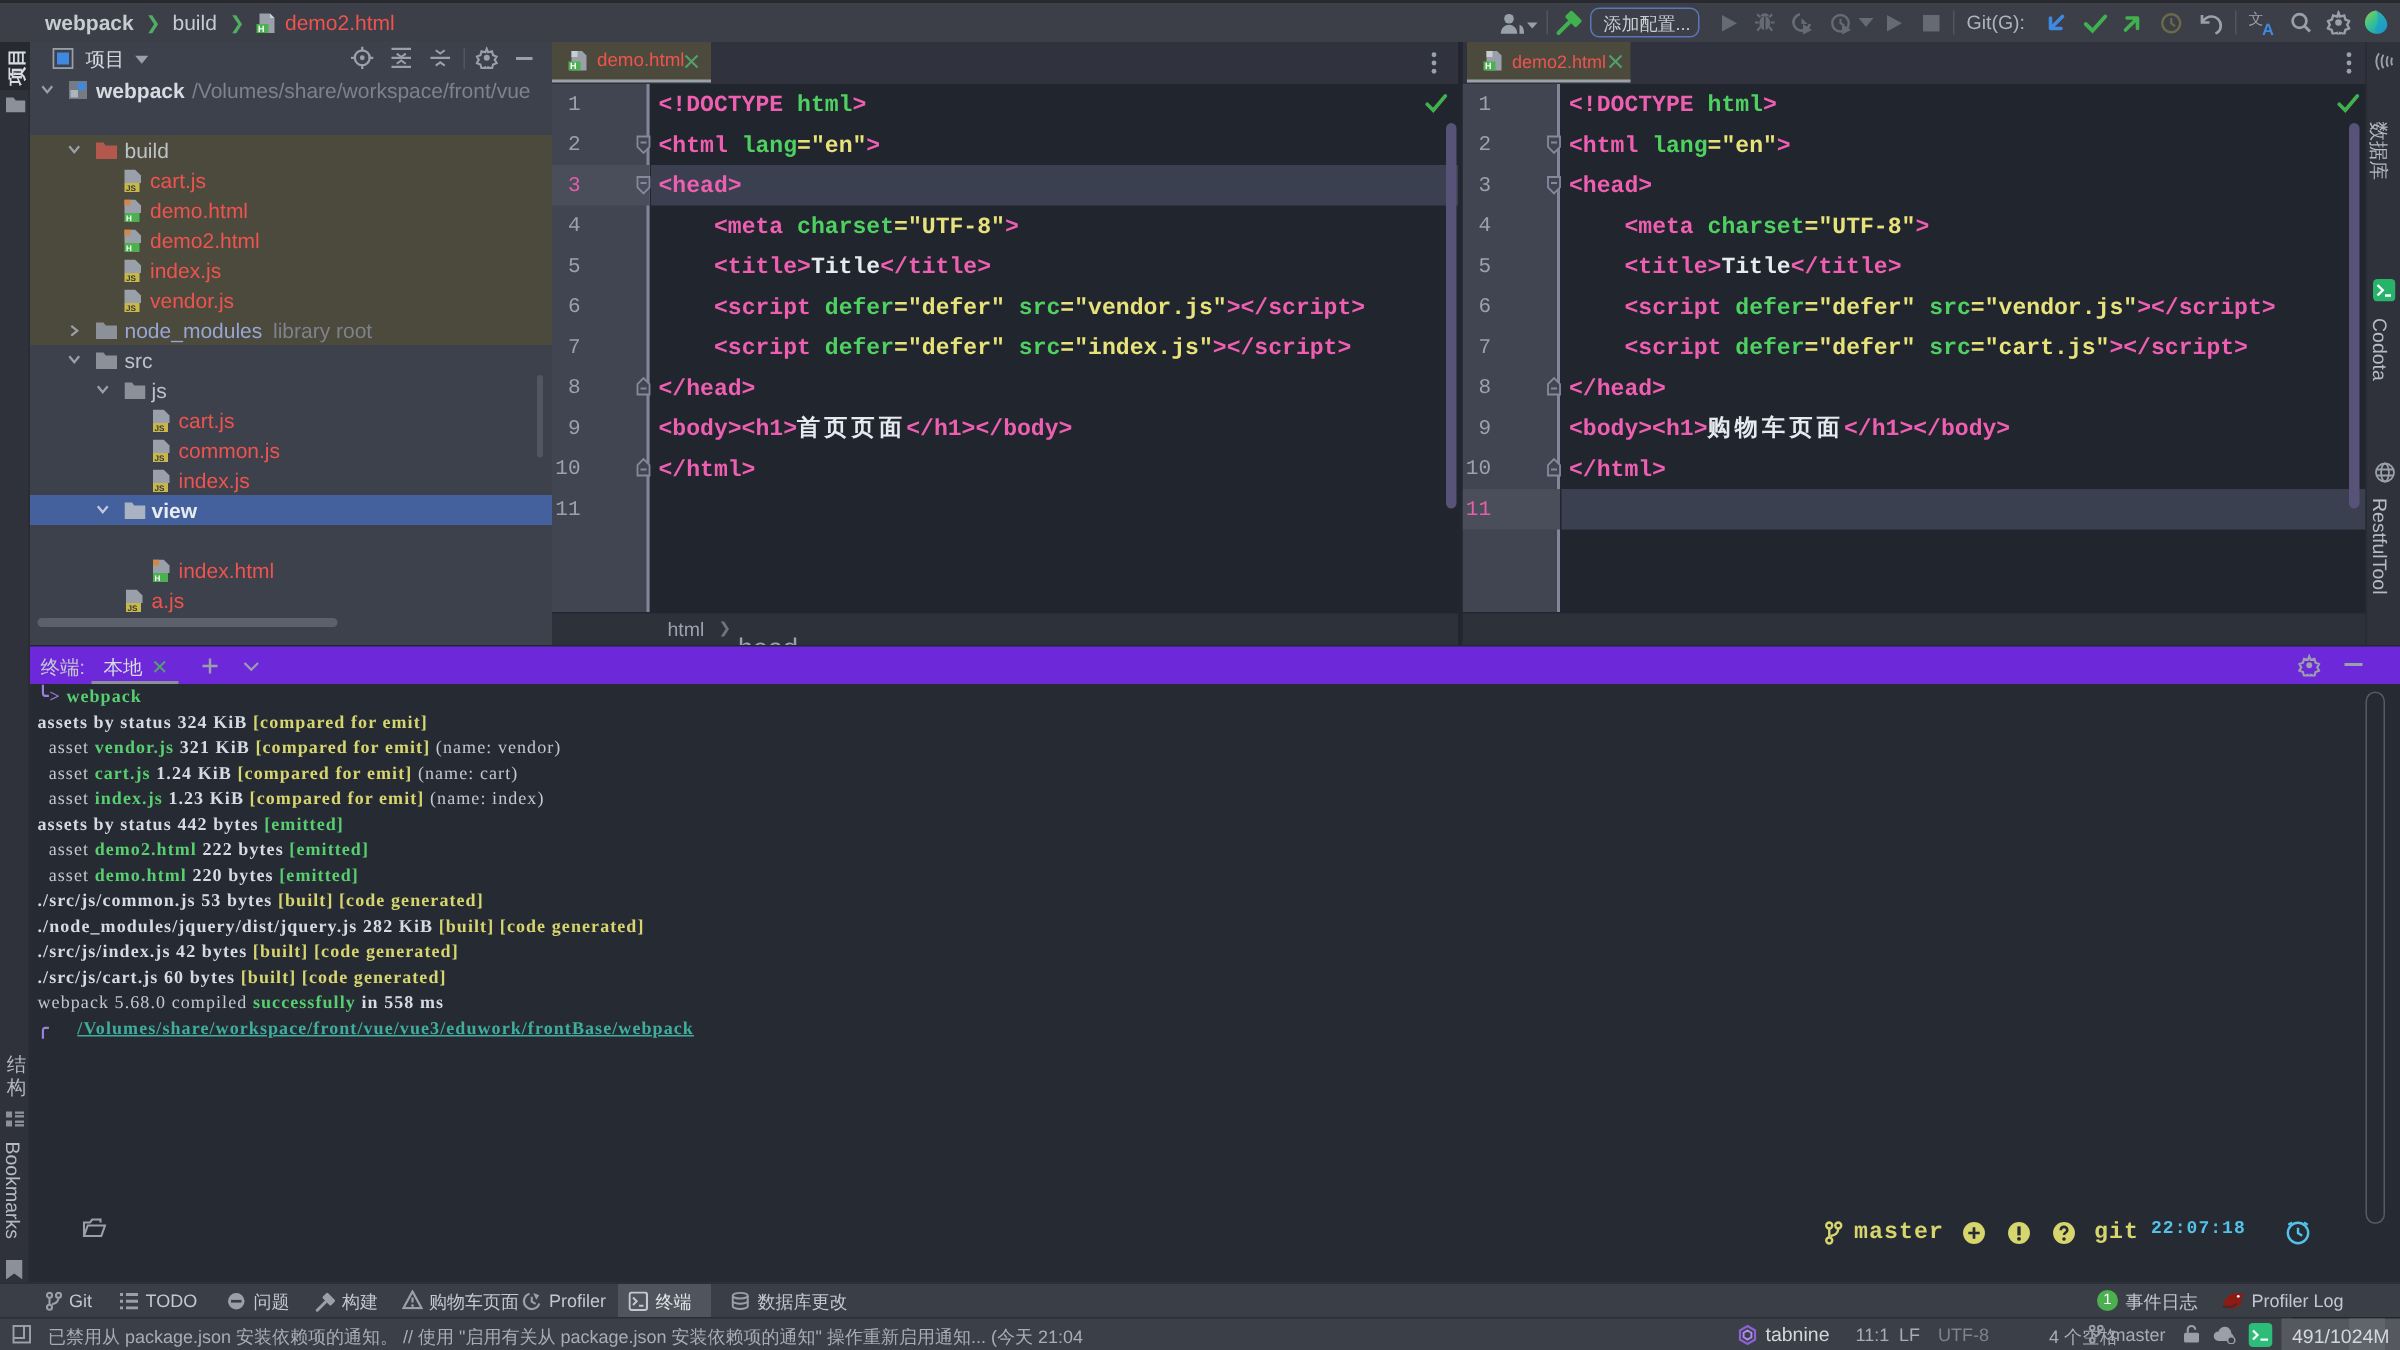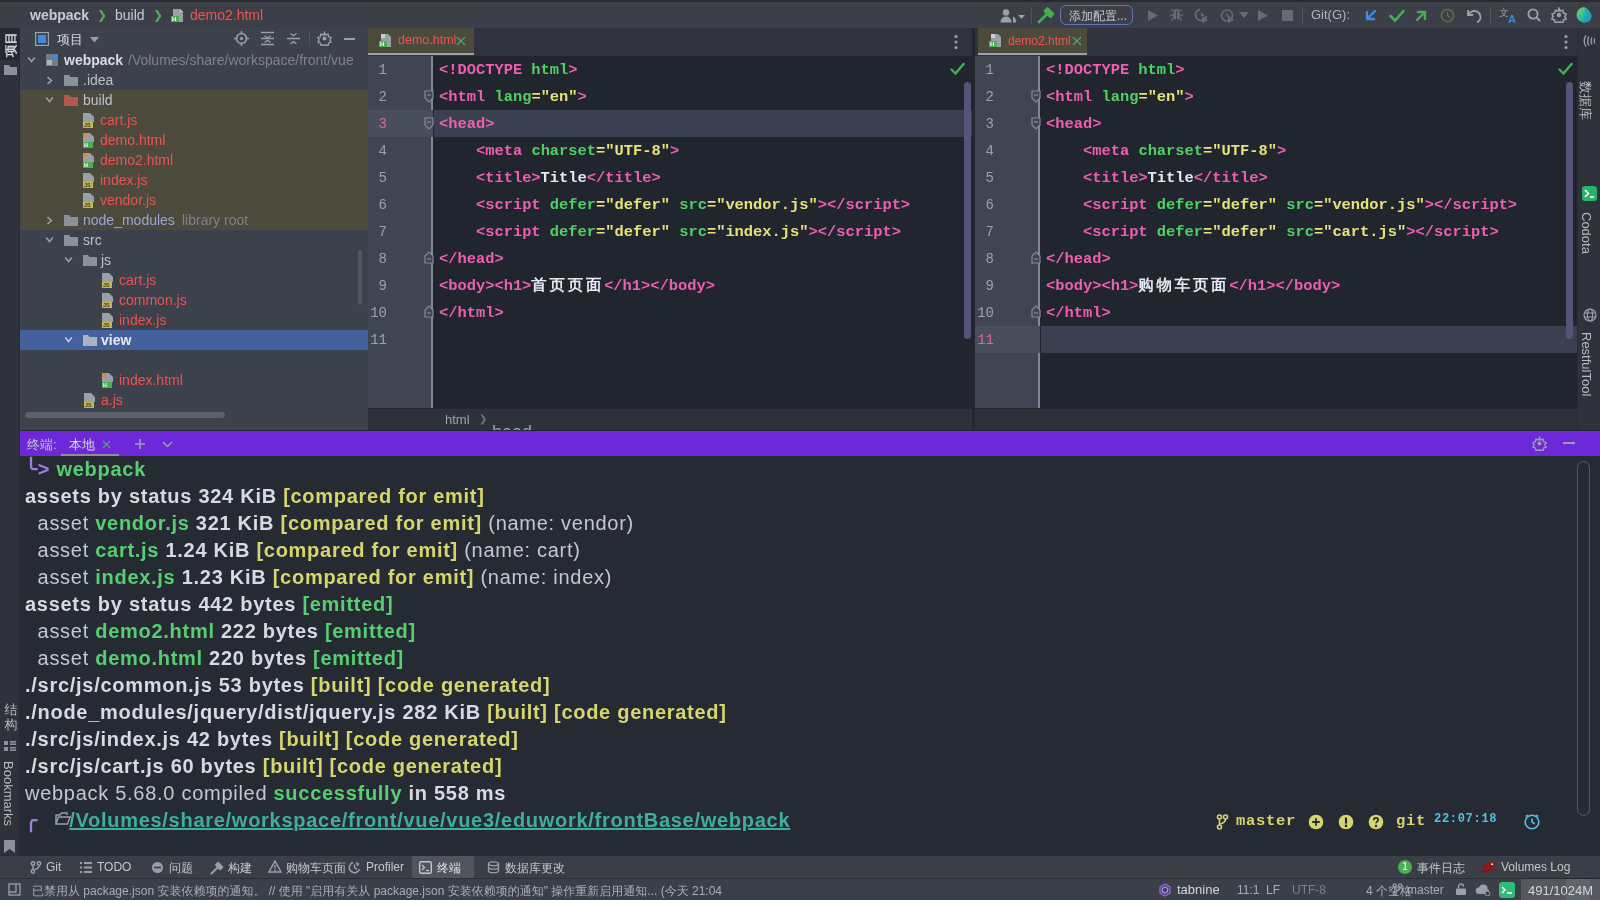--- a/index.html
+++ b/index.html
@@ -29,21 +29,21 @@
 #statusbar{left:0;top:878px;width:1528px;height:22px;background:#3b3f47;border-top:1px solid #2b2e35}
 
 .tt{position:absolute;top:5px;font-size:13px;color:#c7ccd3}
 .chev{position:absolute;top:5px;color:#4fae63;font-size:12px}
 
 .codelines{position:absolute;font-family:"Liberation Mono",monospace;font-size:15.4px;font-weight:700;line-height:27px;white-space:pre;color:#e6e9f0}
 .gnums{position:absolute;font-family:"Liberation Mono",monospace;font-size:14px;line-height:27px;color:#9ba1af;text-align:right;width:22px}
 .tag{color:#ee5fb1}.attr{color:#4fd162}.str{color:#e8e27a}
 .caret{position:absolute;background:#3b4050}
 
-.tline{font-family:Liberation Sans, sans-serif;font-size:20px;letter-spacing:0.72px;line-height:27px;white-space:pre;color:#d6dae2;font-weight:700}
+.tline{font-family:Liberation Serif, serif;font-size:12px;letter-spacing:0.72px;line-height:17px;white-space:pre;color:#d6dae2;font-weight:700}
 .ty{color:#d6d56e}.tg{color:#57ce6f}.tw{color:#d6dae2}.tn{color:#c3c8d0;font-weight:400}
 .rfile{color:#ef5350}
 .bbt{position:absolute;top:4px;font-size:12px;color:#c3c8d0}
 .sbt{position:absolute;top:4px;font-size:12px;color:#a7adb6}
 </style></head>
 <body>
 <div id="root">
 <div class="abs" id="title">
 <span class="tt" style="left:30px;font-weight:700;font-size:14px">webpack</span>
 <span class="chev" style="left:97px;top:6px">❯</span>
@@ -204,29 +204,20 @@
         <svg class="abs" style="left:7px;top:6px" width="9" height="8">
           <path d="M1.2 1.5l3.3 4L7.8 1.5" fill="none" stroke="#9aa0aa" stroke-width="1.5"></path>
         </svg>
         <svg class="abs" style="left:25px;top:3px" width="14" height="14">
           <rect x="1" y="1" width="12" height="12" fill="#757b85"></rect>
           <rect x="7" y="2" width="5" height="5" fill="#3f8ae0"></rect>
           <rect x="2" y="7" width="5" height="5" fill="#aeb4bc"></rect>
         </svg>
         <span class="abs" style="left:44px;font-weight:700;color:#d7dbe2">webpack</span>
         <span class="abs dim" style="left:108px">/Volumes/share/workspace/front/vue</span>
-      </div>
-<div class="trow" style="top:20px">
-        <svg class="abs" style="left:26px;top:6px" width="8" height="9">
-          <path d="M1.5 1.2l4 3.3-4 3.3" fill="none" stroke="#9aa0aa" stroke-width="1.5"></path>
-        </svg>
-        <svg class="abs" style="left:44px;top:4px" width="14" height="12">
-          <path d="M0 1h5l1.5 2H14v9H0z" fill="#8b9099"></path>
-        </svg>
-        <span class="abs" style="left:63px">.idea</span>
       </div>
 <div class="trow" style="top:40px">
         <svg class="abs" style="left:25px;top:6px" width="9" height="8">
           <path d="M1.2 1.5l3.3 4L7.8 1.5" fill="none" stroke="#9aa0aa" stroke-width="1.5"></path>
         </svg>
         <svg class="abs" style="left:44px;top:4px" width="14" height="12">
           <path d="M0 1h5l1.5 2H14v9H0z" fill="#b4574d"></path>
         </svg>
         <span class="abs" style="left:63px">build</span>
       </div>
@@ -632,21 +623,21 @@
       </svg>
 <span class="bbt" style="left:505px">数据库更改</span>
 
 <div class="abs" style="left:1398px;top:4px;width:14px;height:14px;border-radius:7px;background:#4caf50;color:#fff;font-size:10px;text-align:center;line-height:14px">1</div>
 <span class="bbt" style="left:1417px">事件日志</span>
 <svg class="abs" style="left:1481px;top:4px" width="16" height="15" viewBox="0 0 16 15">
         <path d="M1 11C2 5 6 2 10 2c2.5 0 4.5 1 5 1.5l-2.5 1.5 1.5 1.5c-1 4-5 6.5-9 6.2z" fill="#8c1c13"></path>
         <path d="M1 11c3 .8 7 .3 9-2" stroke="#2b2e35" stroke-width="1" fill="none"></path>
         <circle cx="11.2" cy="4.2" r=".9" fill="#fff"></circle>
       </svg>
-<span class="bbt" style="left:1501px">Volumes Log</span>
+<span class="bbt" style="left:1501px">Profiler Log</span>
 </div>
 <div class="abs" id="statusbar">
 <svg class="abs" style="left:8px;top:4px" width="13" height="13" viewBox="0 0 13 13">
         <rect x="1" y="1" width="11" height="11" fill="none" stroke="#9aa0aa" stroke-width="1.3"></rect>
         <path d="M1 9h7V1" fill="none" stroke="#9aa0aa" stroke-width="1.3"></path>
       </svg>
 <span class="sbt" style="left:32px">已禁用从 package.json 安装依赖项的通知。 // 使用 "启用有关从 package.json 安装依赖项的通知" 操作重新启用通知... (今天 21:04</span>
 <svg class="abs" style="left:1158px;top:4px" width="14" height="14" viewBox="0 0 14 14">
         <path d="M7 1l5 3v6l-5 3-5-3V4z" fill="none" stroke="#8a63d2" stroke-width="1.5"></path>
         <path d="M7 4l2.6 1.5v3L7 10 4.4 8.5v-3z" fill="none" stroke="#b18cf0" stroke-width="1.3"></path>

